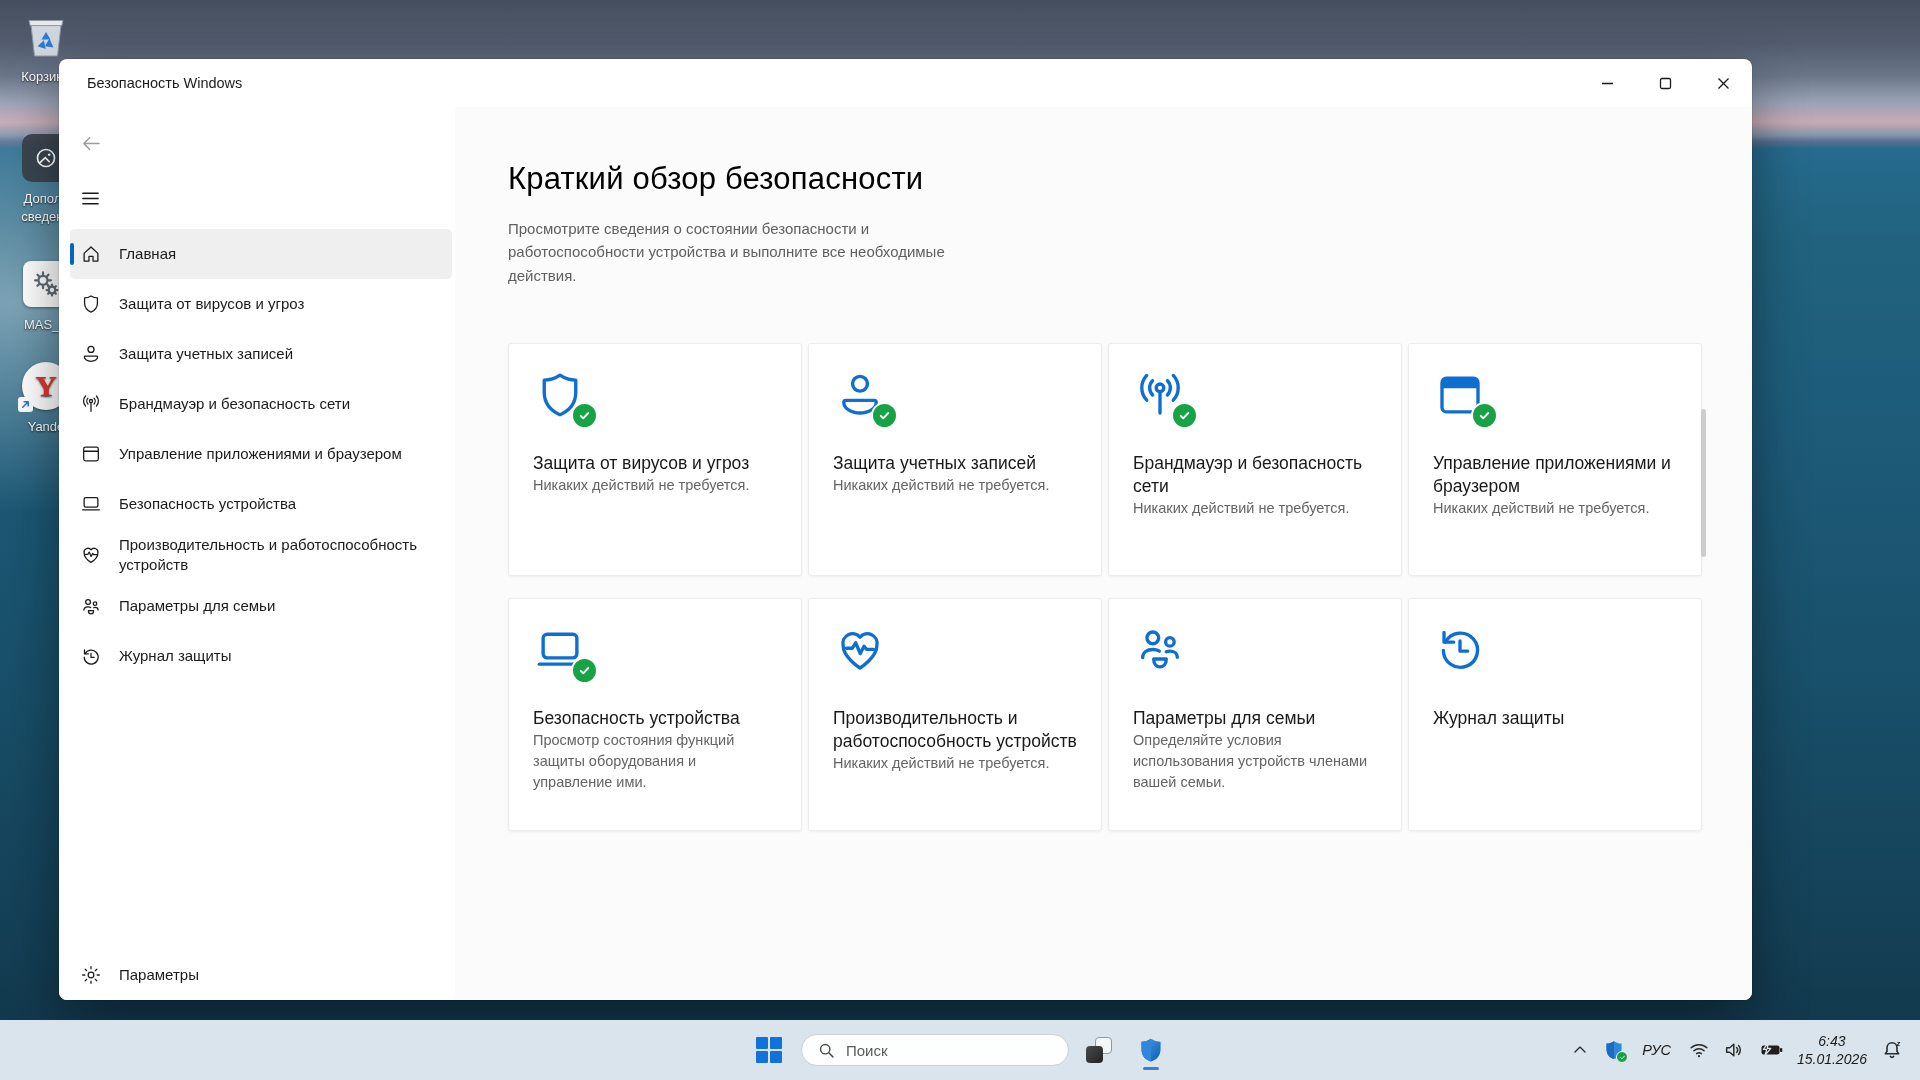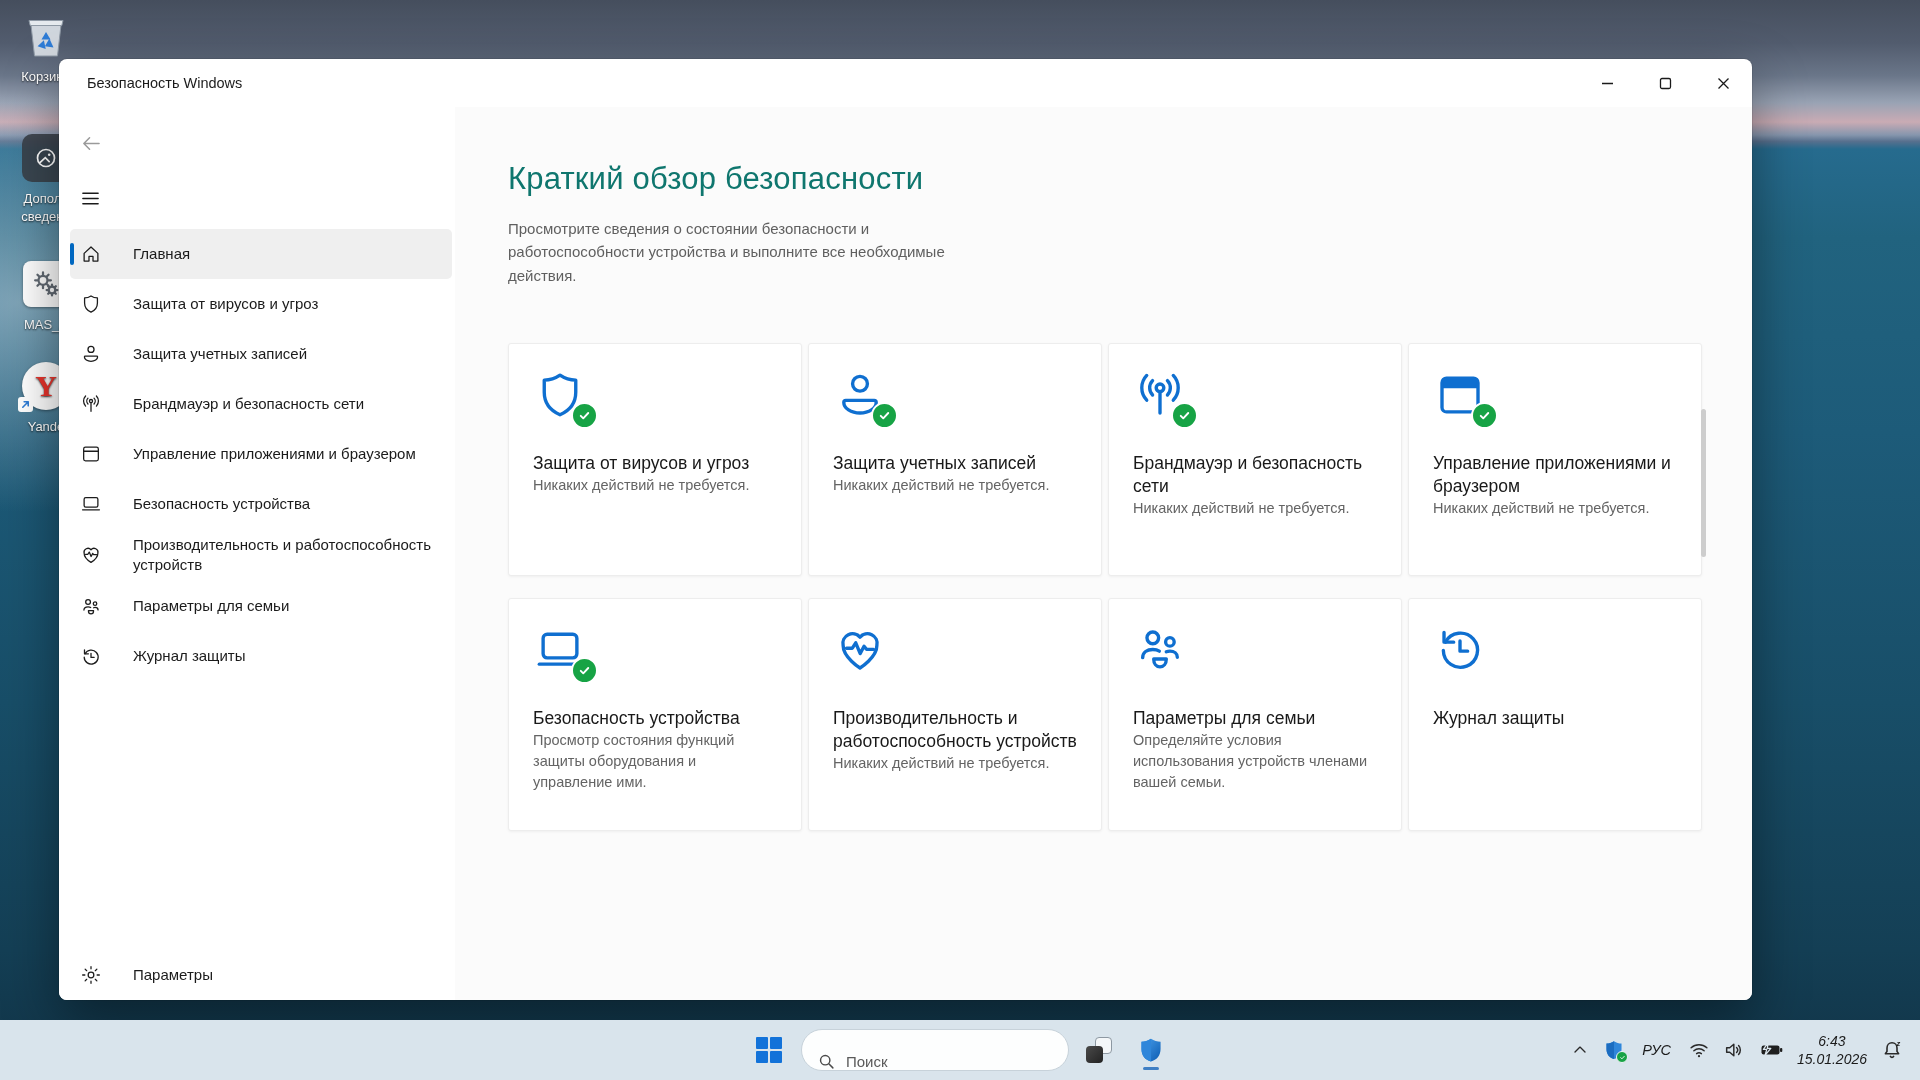--- a/index.html
+++ b/index.html
@@ -47,26 +47,26 @@
   .back-btn svg { width:19px; height:19px; stroke:#9a9a9a; stroke-width:1.6; fill:none; stroke-linecap:round; stroke-linejoin:round; }
   .menu-btn { margin:32px 0 0 22px; width:28px; height:22px; display:flex; align-items:center; }
   .menu-btn svg { width:19px; height:19px; stroke:#1a1a1a; stroke-width:1.6; fill:none; stroke-linecap:round; }
   .nav { margin-top:20px; }
   .nav-item { position:relative; display:flex; align-items:center; min-height:50px; padding:6px 12px 6px 21px; }
   .nav-item.selected { background:#efefef; border-radius:5px; margin:0 3px 0 11px; padding-left:10px; }
   .nav-item.selected .acc { position:absolute; left:0; top:50%; transform:translateY(-50%);
     width:4px; height:22px; border-radius:2px; background:#0067c0; }
   .nav-ico { width:22px; height:22px; flex:0 0 22px; color:#1c1c1c; }
   .nav-ico svg { width:22px; height:22px; stroke:currentColor; stroke-width:1.4; fill:none; stroke-linecap:round; stroke-linejoin:round; }
-  .nav-lbl { margin-left:31px; font-size:15px; color:#1b1b1b; line-height:1.35; max-width:300px; }
+  .nav-lbl { margin-left:17px; font-size:15px; color:#1b1b1b; line-height:1.35; max-width:300px; }
   .sidebar-bottom { margin-top:auto; padding-bottom:0; }
 
   
   .content { flex:1; background:#fbfbfb; position:relative; padding-left:53px; overflow:hidden; }
-  .page-title { margin-top:54px; font-size:31px; font-weight:400; color:#0f766e; letter-spacing:.2px; }
+  .page-title { margin-top:54px; font-size:31px; font-weight:400; color:#000000; letter-spacing:.2px; }
   .page-sub { margin-top:20px; width:478px; font-size:15px; line-height:1.55; color:#5f5f5f; }
   .cards { margin-top:56px; display:grid; grid-template-columns:repeat(4,294px); column-gap:6px; row-gap:22px; }
   .card { background:#fff; border:1px solid #ededed; border-radius:3px; box-shadow:0 1px 3px rgba(0,0,0,.05);
     padding:24px 24px 22px; min-height:233px; }
   .card-ico { position:relative; width:58px; height:58px; color:#0f6fd0; }
   .card-ico svg.main { width:54px; height:54px; stroke:currentColor; stroke-width:1.5; fill:none; stroke-linecap:round; stroke-linejoin:round; }
   .badge { position:absolute; right:-7px; bottom:-3px; width:27px; height:27px; border-radius:50%;
     background:#17a345; border:2.5px solid #fff; display:flex; align-items:center; justify-content:center; }
   .badge svg { width:15px; height:15px; stroke:#fff; stroke-width:3; fill:none; stroke-linecap:round; stroke-linejoin:round; }
   .card-title { margin-top:26px; font-size:17.5px; color:#191919; line-height:1.32; }
@@ -75,22 +75,22 @@
 
   
   .taskbar { position:absolute; left:0; right:0; bottom:0; height:60px; background:#d9e4ec;
     display:flex; align-items:center; }
   .tb-center { position:absolute; left:50%; top:0; height:100%; transform:translateX(-50%);
     display:flex; align-items:center; gap:10px; }
   .tb-btn { height:44px; display:flex; align-items:center; justify-content:center; border-radius:6px; position:relative; }
   .start { width:44px; }
   .winlogo { display:grid; grid-template-columns:12px 12px; grid-template-rows:12px 12px; gap:2px; }
   .winlogo span { background:#1272d9; border-radius:1px; }
-  .search-pill { width:268px; height:42px; background:#fdfefe; border:1px solid #c7d2da; border-radius:21px;
-    display:flex; align-items:flex-end; padding-left:16px; gap:11px; }
+  .search-pill { width:268px; height:32px; background:#fdfefe; border:1px solid #c7d2da; border-radius:21px;
+    display:flex; align-items:center; padding-left:16px; gap:11px; }
   .search-pill svg { width:17px; height:17px; stroke:#4a4a4a; stroke-width:1.7; fill:none; stroke-linecap:round; }
   .search-txt { font-size:15px; color:#5a5a5a; }
   .taskview { width:40px; }
   .tv-wrap { position:relative; width:26px; height:26px; }
   .tv-back { position:absolute; right:0; top:0; width:17px; height:17px; border-radius:4px;
     background:#f4f7f9; border:1.5px solid #8d98a2; }
   .tv-front { position:absolute; left:0; bottom:0; width:17px; height:17px; border-radius:4px;
     background:linear-gradient(135deg,#4a4a4a,#222); }
   .tb-shield { width:44px; }
   .tb-indicator { position:absolute; bottom:2px; left:50%; transform:translateX(-50%);

